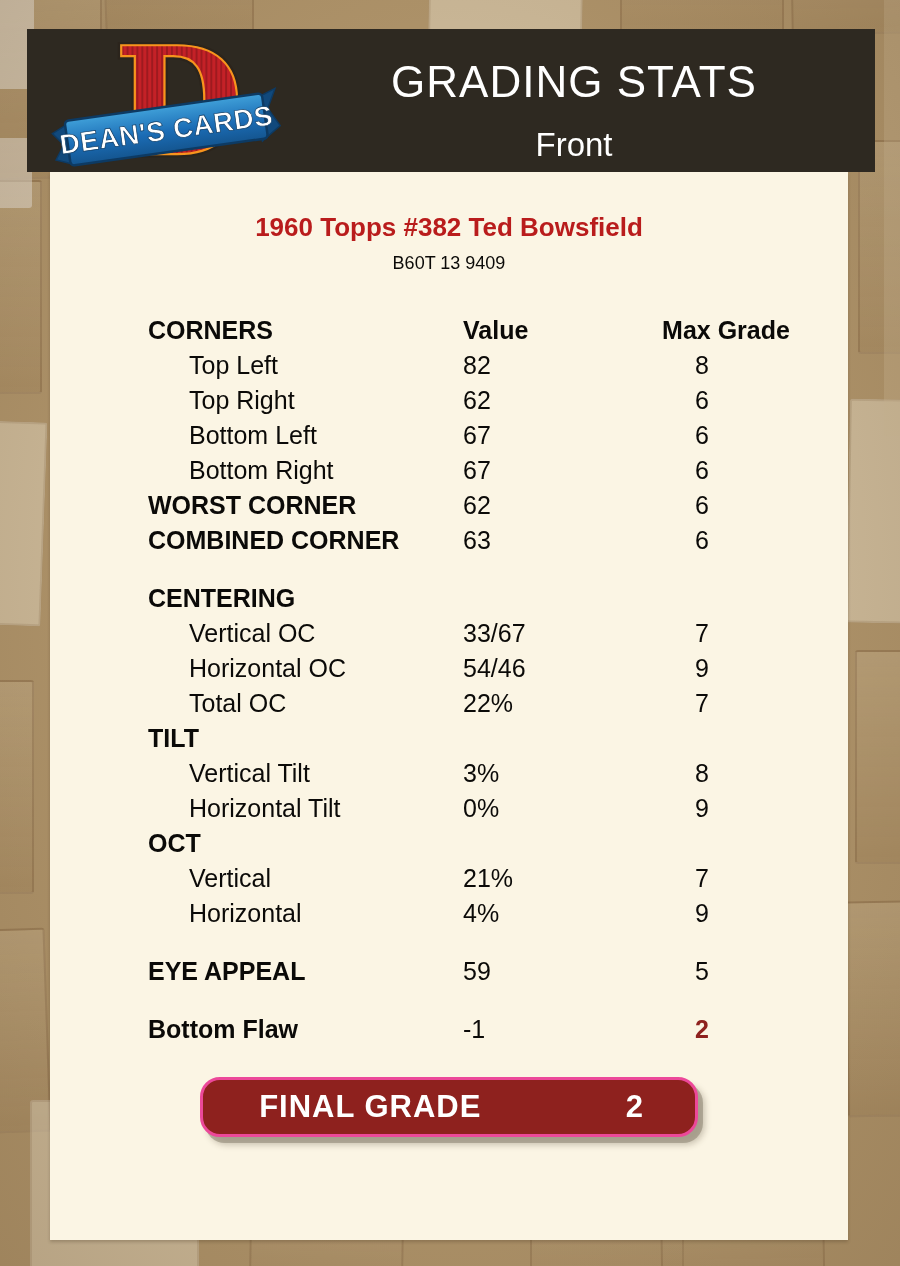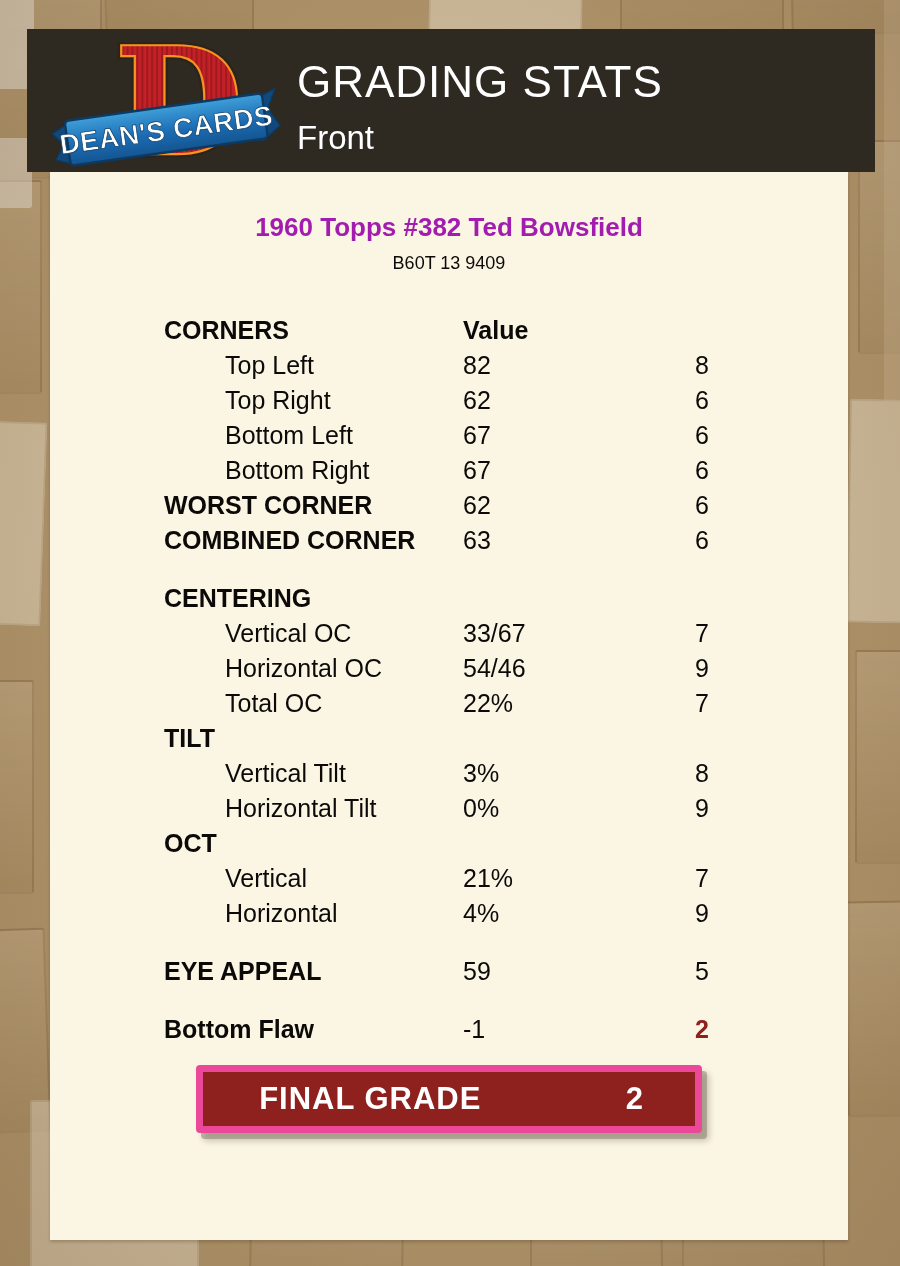--- a/index.html
+++ b/index.html
@@ -32,47 +32,47 @@
   .b17{left:660px;top:1090px;width:160px;height:226px;transform:rotate(-1deg);}
   .p1{left:-8px;top:-6px;width:42px;height:95px;background:rgba(222,215,202,.62);border:none;}
   .p2{left:-8px;top:138px;width:40px;height:70px;background:rgba(225,219,207,.55);border:none;}
   .p3{left:884px;top:-4px;width:18px;height:440px;background:rgba(200,180,145,.35);border:none;}
 
   
   .header{position:absolute;left:27px;top:29px;width:848px;height:143px;
       background:var(--brown,#2E2921);z-index:2;}
   .logo{position:absolute;left:23px;top:4px;width:232px;height:138px;}
   .logo svg{width:100%;height:100%;display:block;}
-  .hdr-titles{position:absolute;left:270px;right:24px;top:30px;color:#FFFFFF;}
+  .hdr-titles{position:absolute;left:270px;right:24px;top:30px;text-align:center;color:#FFFFFF;}
   .hdr-title{font-size:44px;line-height:46px;letter-spacing:1px;font-weight:400;}
-  .hdr-sub{font-size:33px;line-height:40px;margin-top:13px;font-weight:400;}
+  .hdr-sub{font-size:33px;line-height:40px;margin-top:20px;font-weight:400;}
 
   
   .panel{position:absolute;left:50px;top:172px;width:798px;height:1068px;
       background:var(--cream,#FBF5E4);z-index:1;box-shadow:0 2px 3px rgba(60,45,25,.25);}
-  .card-title{margin-top:37px;text-align:center;font-size:26px;line-height:36px;font-weight:bold;color:#a21caf;}
+  .card-title{margin-top:37px;text-align:center;font-size:26px;line-height:36px;font-weight:bold;color:#b91c1c;}
   .card-code{text-align:center;font-size:18px;line-height:36px;color:#0b0a08;}
 
   
   .grade-table{margin-top:32px;font-size:25px;color:#0b0a08;}
   .row{position:relative;height:35px;line-height:35px;}
   .row.gap{margin-top:23px;}
-  .lbl{position:absolute;left:114px;white-space:nowrap;}
-  .row.item .lbl{left:139px;margin-left:36px;}
+  .lbl{position:absolute;left:98px;white-space:nowrap;}
+  .row.item .lbl{left:139px;}
   .row.section .lbl,.row.head .lbl{font-weight:bold;}
   .val{position:absolute;left:413px;width:180px;text-align:left;white-space:nowrap;}
   .max{position:absolute;left:572px;width:160px;text-align:center;white-space:nowrap;}
   .row.head .val{font-weight:bold;}
   .row.head .max{left:596px;font-weight:bold;}
   .row.size .val{left:353px;}
   .row.flaw .max{color:var(--red,#8E211E);font-weight:bold;}
 
   
-  .final-grade{position:relative;margin:18px auto 0;width:492px;height:54px;
-      background:var(--red,#8E211E);border:7px solid #ec4899;border-radius:4px;
+  .final-grade{position:relative;margin:30px auto 0;width:492px;height:54px;
+      background:var(--red,#8E211E);border:3px solid #ec4899;border-radius:20px;
       box-shadow:5px 6px 0 rgba(125,115,98,.45), 7px 8px 6px rgba(60,45,25,.25);}
   .fg-label{position:absolute;left:0;width:68%;text-align:center;line-height:54px;
       color:#FFFFFF;font-size:31px;font-weight:bold;letter-spacing:1px;}
   .fg-value{position:absolute;right:52px;line-height:54px;color:#FFFFFF;font-size:31px;font-weight:bold;}
 </style>
 </head>
 <body>
 
 <div class="page">
 
@@ -133,20 +133,21 @@
   </div>
 
   <div class="panel">
     <div class="card-title">1960 Topps #382 Ted Bowsfield</div>
     <div class="card-code">B60T 13 9409</div>
 
     <div class="grade-table" id="grade-table">
         <div class="row head">
           <span class="lbl">CORNERS</span>
           <span class="val">Value</span>
+          <span class="max">Max Grade</span>
         </div>
         <div class="row item">
           <span class="lbl">Top Left</span>
           <span class="val">82</span>
           <span class="max">8</span>
         </div>
         <div class="row item">
           <span class="lbl">Top Right</span>
           <span class="val">62</span>
           <span class="max">6</span>

